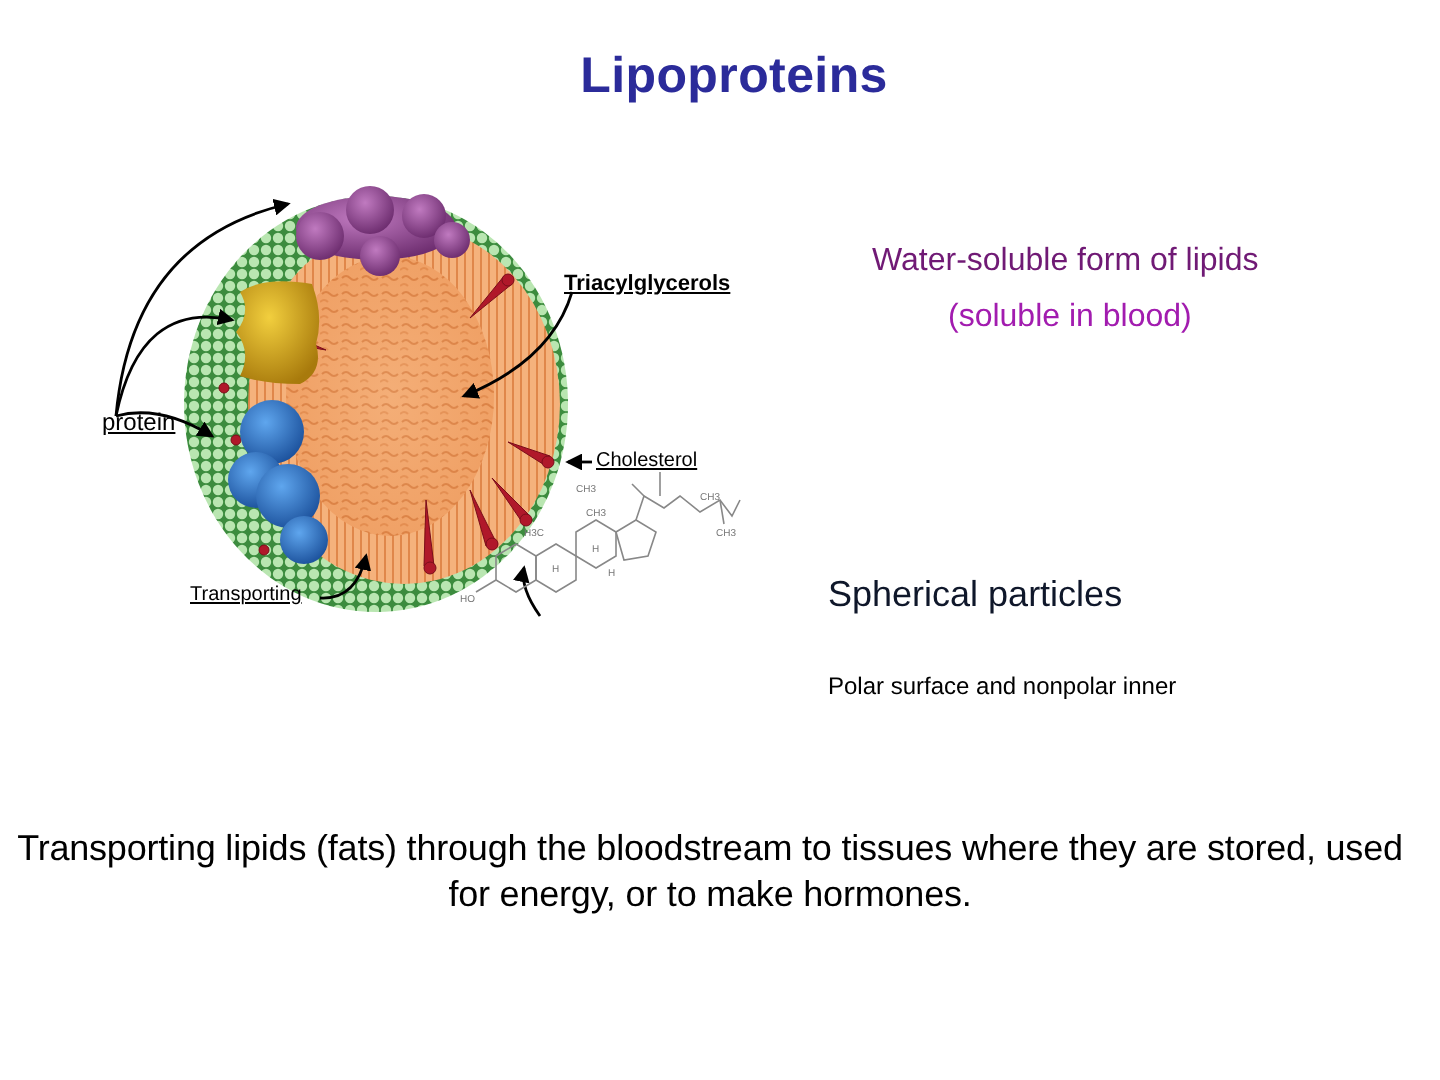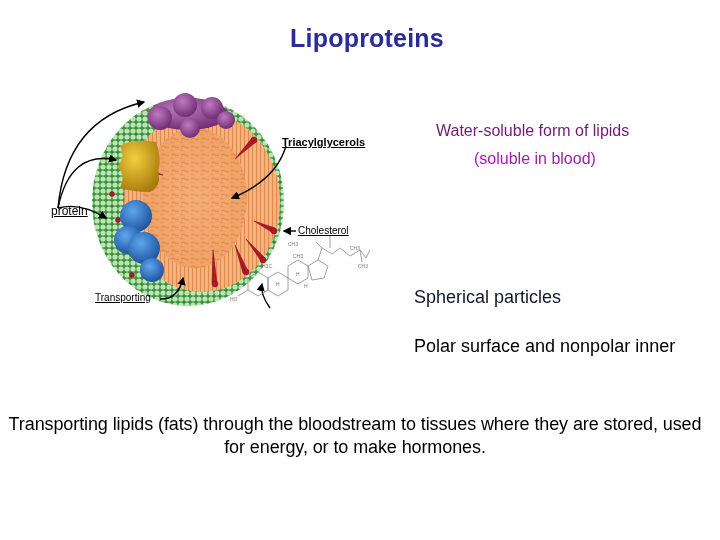--- a/index.html
+++ b/index.html
@@ -20,21 +20,21 @@
     .subtitle2 {
       position: absolute; left: 474px; top: 150px;
       font-size: 16px; color: #a21caf; white-space: nowrap;
     }
     .point1 {
       position: absolute; left: 414px; top: 287px;
       font-size: 18px; color: #0f172a; white-space: nowrap;
     }
     .point2 {
       position: absolute; left: 414px; top: 336px;
-      font-size: 18px; color: #000; white-space: nowrap;
+      font-size: 12px; color: #000; white-space: nowrap;
     }
     .bottom {
       position: absolute; left: 0; width: 710px; top: 413px;
       text-align: center; font-size: 18px; line-height: 23px; color: #000;
       letter-spacing: -0.1px;
     }
     .diagram { position: absolute; left: 40px; top: 80px; width: 340px; height: 230px; }
     .lbl { position: absolute; color: #000; white-space: nowrap; text-decoration: underline; }
     .lbl-tri { left: 242px; top: 56px; font-size: 11px; font-weight: bold; }
     .lbl-prot { left: 11px; top: 124px; font-size: 12px; }

